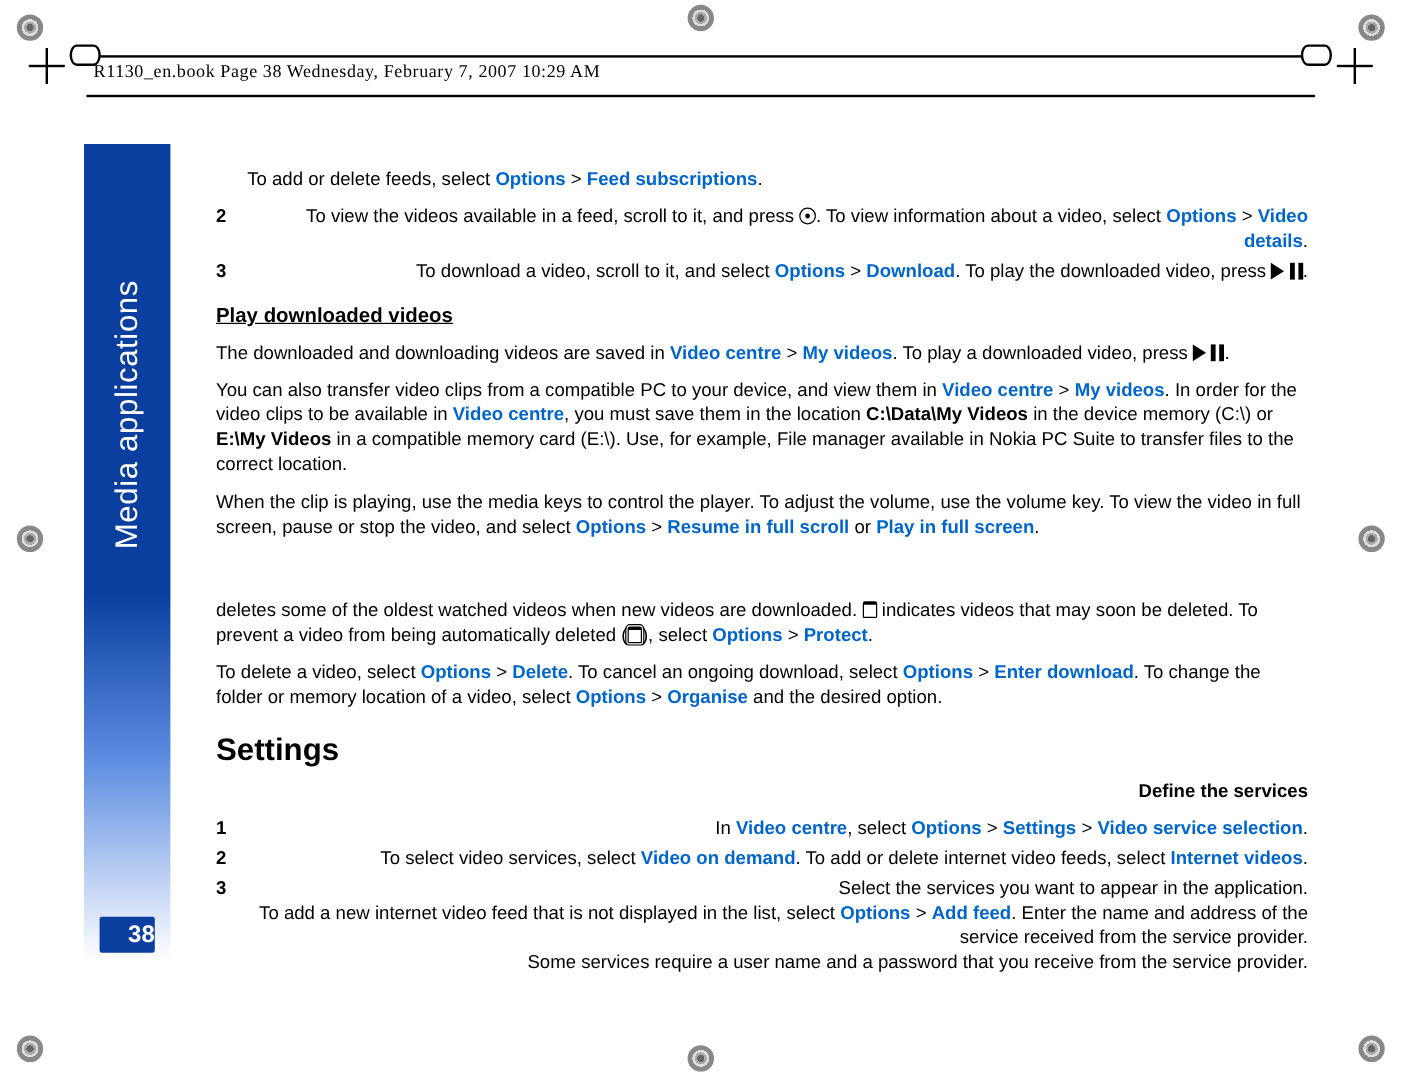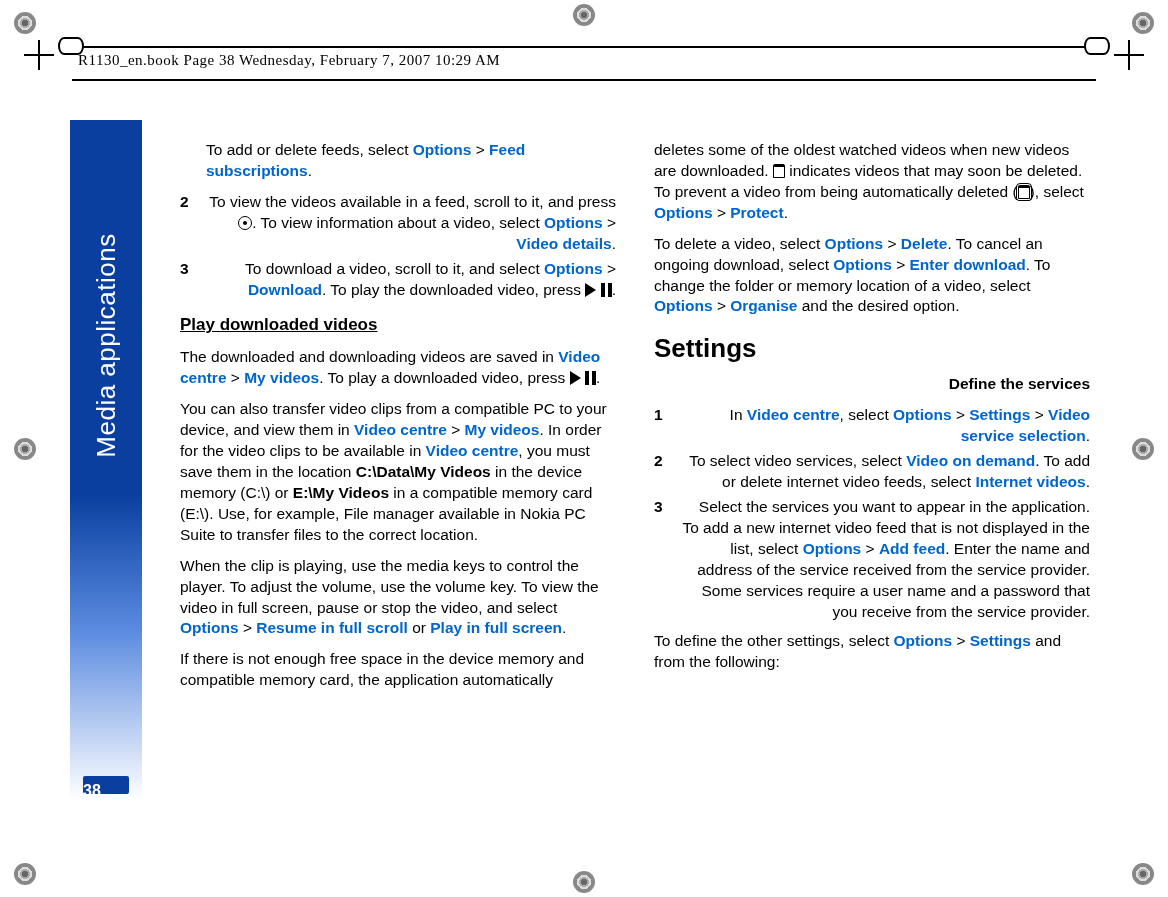--- a/index.html
+++ b/index.html
@@ -24,25 +24,25 @@
   .fm-cross:after{top:0;bottom:0;left:14px;width:2px;}
   .fm-cross.l{left:4px;top:-6px;}
   .fm-cross.r{right:4px;top:-6px;}
 
   
   .sidebar { position: absolute; left: 70px; top: 120px; width: 72px; height: 680px;
     background: linear-gradient(to bottom, #0a3fa0 0%, #0a3fa0 55%, #5a8be0 75%, #ffffff 100%);
   }
   .sidebar-label { position: absolute; left: 50%; top: 210px; transform: translateX(-50%) rotate(-90deg);
     transform-origin: center; color: #fff; font-size: 26px; font-weight: 400; white-space: nowrap; letter-spacing: .5px; }
-  .page-num { position: absolute; left: 50%; transform: translateX(-50%); bottom: 6px; width: 46px; height: 18px;
-    background: #0a3fa0; color: #fff; font-weight: 700; font-size: 16px; text-align: left; line-height: 30px; border-radius: 2px; }
-
-  
-  .cols { position: absolute; left: 180px; top: 140px; width: 910px; display: flex; gap: 38px; }
+  .page-num { position: absolute; left: 50%; transform: translateX(-50%); bottom: 6px; width: 46px; height: 30px;
+    background: #0a3fa0; color: #fff; font-weight: 700; font-size: 20px; text-align: right; line-height: 30px; border-radius: 2px; }
+
+  
+  .cols { position: absolute; left: 180px; top: 140px; width: 910px; display: flex; gap: 38px; flex-direction: column; }
   .col { flex: 1 1 0; font-size: 15.5px; line-height: 1.35; }
   .col p { margin: 0 0 10px; }
   .col h2 { font-size: 17px; font-weight: 700; margin: 14px 0 10px; text-decoration: underline; }
   .col h1 { font-size: 26px; font-weight: 700; margin: 14px 0 8px; }
   .link { color: #0066cc; font-weight: 700; }
   .bold { font-weight: 700; text-align: right; }
   .gt { font-weight: 400; color: #000; }
   ol.steps { list-style: none; counter-reset: none; padding: 0; margin: 0 0 8px; }
   ol.steps > li { display: flex; gap: 12px; margin-bottom: 4px; }
   ol.steps > li .n { font-weight: 700; flex: 0 0 14px; }
@@ -151,21 +151,20 @@
 
       <p>
         <span>When the clip is playing, use the media keys to control the player. To adjust the volume, use the volume key. To view the video in full screen, pause or stop the video, and select </span>
         <span class="link">Options</span>
         <span class="gt"> &gt; </span>
         <span class="link">Resume in full scroll</span>
         <span> or </span>
         <span class="link">Play in full screen</span><span>.</span>
       </p>
 
-      <p>If there is not enough free space in the device memory and compatible memory card, the application automatically</p>
     </div>
 
     <div class="col">
       <p>
         <span>deletes some of the oldest watched videos when new videos are downloaded. </span>
         <span class="ic ic-trash"></span>
         <span> indicates videos that may soon be deleted. To prevent a video from being automatically deleted </span>
         <span>(</span><span class="ic ic-trash boxed"></span><span>), select </span>
         <span class="link">Options</span>
         <span class="gt"> &gt; </span>
@@ -217,22 +216,15 @@
             <span>Select the services you want to appear in the application.</span><br>
             <span>To add a new internet video feed that is not displayed in the list, select </span>
             <span class="link">Options</span>
             <span class="gt"> &gt; </span>
             <span class="link">Add feed</span><span>. Enter the name and address of the service received from the service provider.</span><br>
             <span>Some services require a user name and a password that you receive from the service provider.</span>
           </span>
         </li>
       </ol>
 
-      <p>
-        <span>To define the other settings, select </span>
-        <span class="link">Options</span>
-        <span class="gt"> &gt; </span>
-        <span class="link">Settings</span>
-        <span> and from the following:</span>
-      </p>
     </div>
   </div>
 </div>
 
 </body></html>

